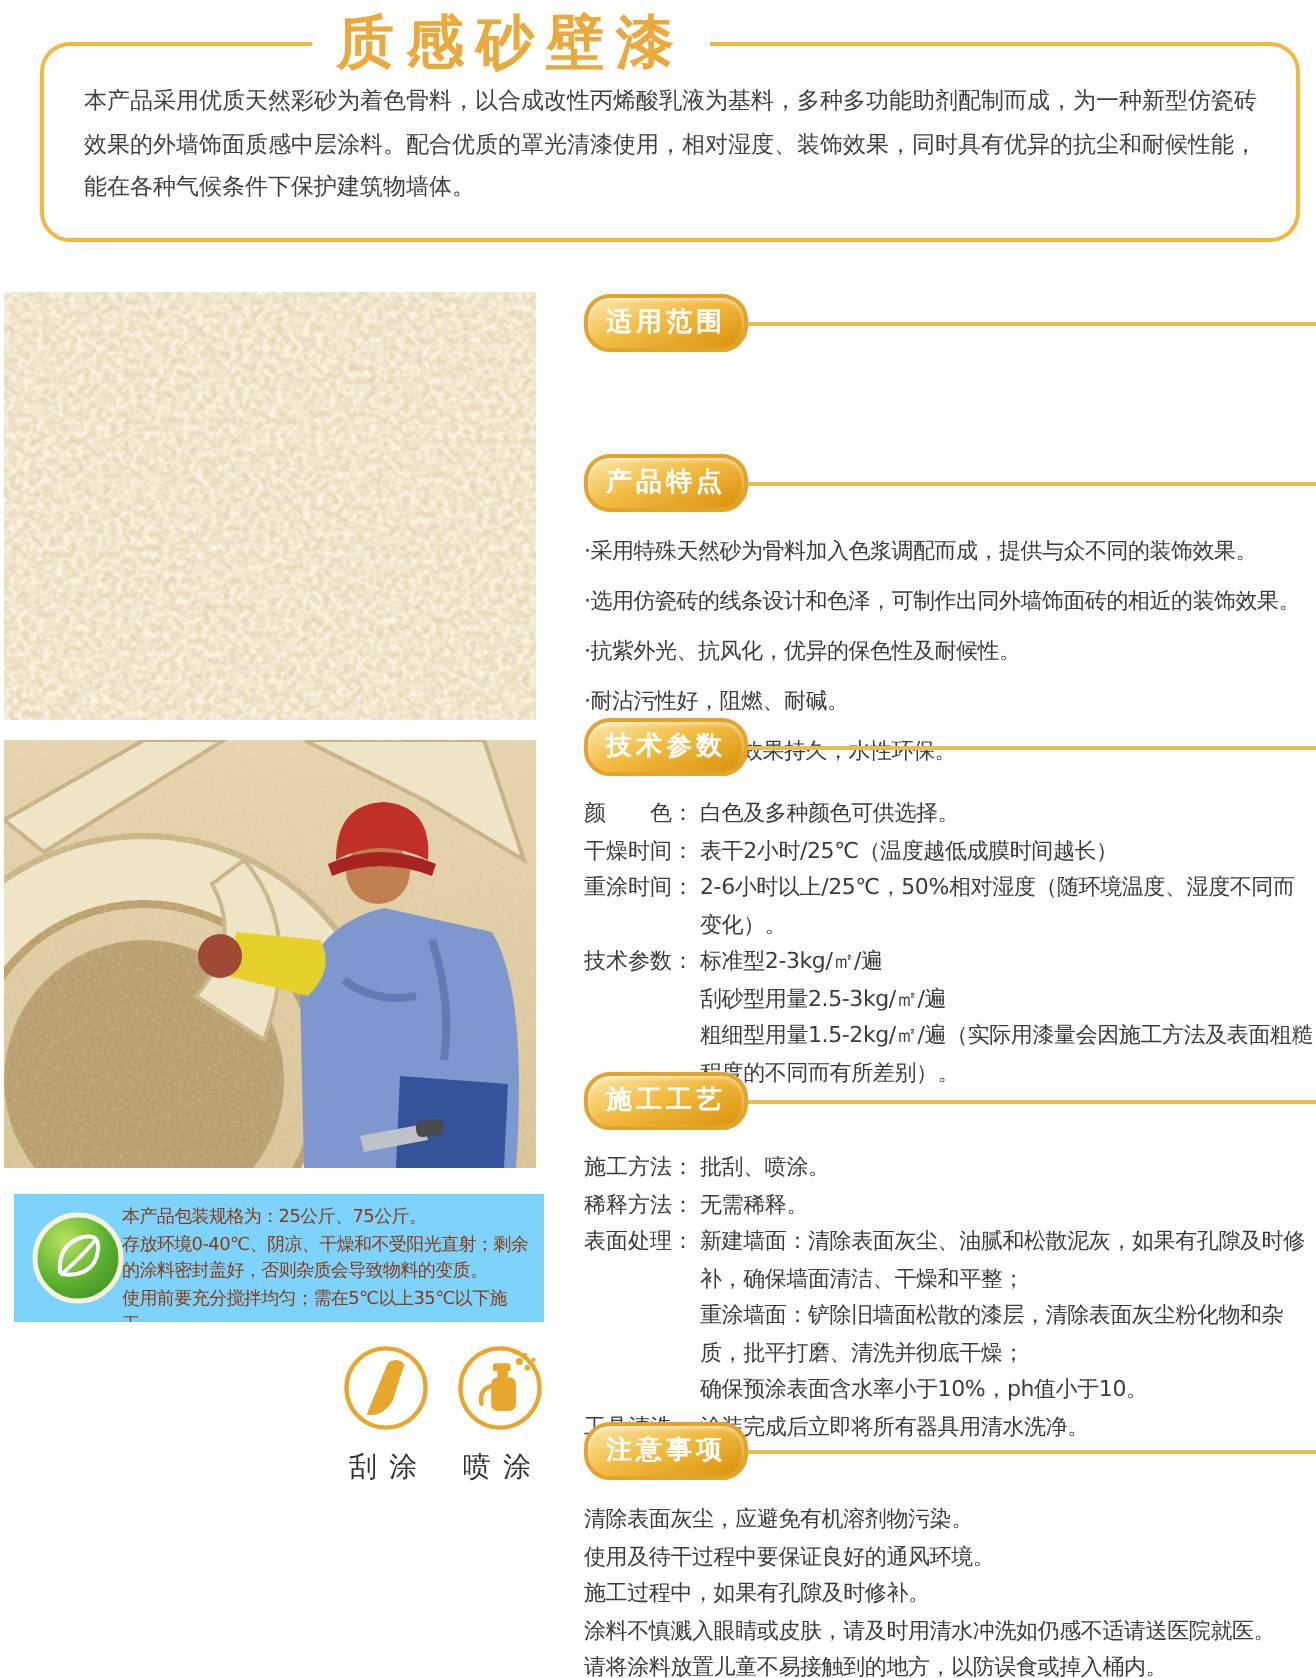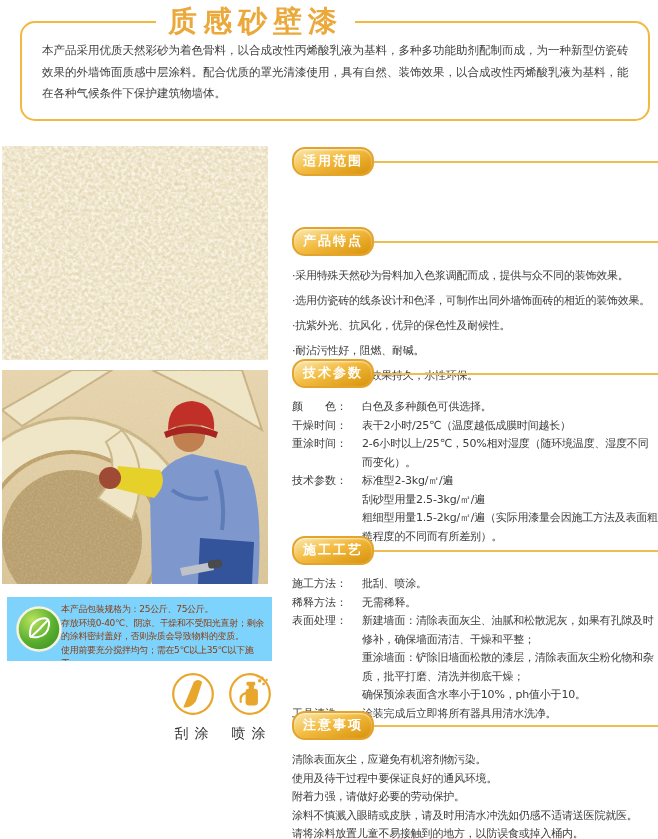--- a/index.html
+++ b/index.html
@@ -41,41 +41,41 @@
     background:linear-gradient(160deg,#FBE9AF 0%,#F3BC42 45%,#D89108 100%);
     color:#fff; font-weight:bold; font-size:13px; letter-spacing:2px;
     box-shadow:inset 0 1px 2px rgba(255,255,255,.65); white-space:nowrap; }
   .sec-rule { flex:1 1 auto; height:2px; background:#EDBE4F; }
   .sec-body { margin-top:10px; font-size:11px; line-height:19px; color:#3b3b3b; }
 
   .bullets { margin-top:7px; }
   .bullet { font-size:11px; line-height:25px; letter-spacing:-0.25px; white-space:nowrap; }
 
   .kv-rows { margin-top:10px; }
-  .kv { display:flex; font-size:11px; line-height:18.5px;gap:12px; }
+  .kv { display:flex; font-size:11px; line-height:18.5px; }
   .kv .k { flex:0 0 58px; white-space:nowrap; }
   .kv .v { flex:1; white-space:pre-line; letter-spacing:-0.2px; }
 
   .note-lines { margin-top:11px; }
   .note-line { font-size:11px; line-height:18.5px; white-space:nowrap; letter-spacing:-0.2px; }
 
   .sec-scope    { top:147px; }
   .sec-features { top:227px; }
   .sec-specs    { top:359px; }
   .sec-process  { top:536px; }
   .sec-notes    { top:711px; }
 </style>
 </head>
 <body>
 
 <div class="page">
 
   <div class="intro-box"></div>
   <div class="page-title">质感砂壁漆</div>
-  <div class="intro-text">本产品采用优质天然彩砂为着色骨料，以合成改性丙烯酸乳液为基料，多种多功能助剂配制而成，为一种新型仿瓷砖效果的外墙饰面质感中层涂料。配合优质的罩光清漆使用，具有自然、装饰效果，以合成改性丙烯酸乳液为基料，能在各种气候条件下保护建筑物墙体。</div>
+  <div class="intro-text">本产品采用优质天然彩砂为着色骨料，以合成改性丙烯酸乳液为基料，多种多功能助剂配制而成，为一种新型仿瓷砖效果的外墙饰面质感中层涂料。配合优质的罩光清漆使用，相对湿度、装饰效果，同时具有优异的抗尘和耐候性能，能在各种气候条件下保护建筑物墙体。</div>
 
   <div class="photo photo-texture">
     <svg width="266" height="214" viewBox="0 0 266 214">
       <defs>
         <filter id="sandLight" x="0" y="0" width="100%" height="100%">
           <feTurbulence type="fractalNoise" baseFrequency="0.30" numOctaves="3" seed="7"></feTurbulence>
           <feColorMatrix type="matrix" values="0 0 0 0 0.97  0 0 0 0 0.93  0 0 0 0 0.82  2.2 0 0 0 -0.7"></feColorMatrix>
         </filter>
         <filter id="sandDark" x="0" y="0" width="100%" height="100%">
           <feTurbulence type="fractalNoise" baseFrequency="0.22" numOctaves="4" seed="19"></feTurbulence>
@@ -265,19 +265,19 @@
 
   <div class="sec sec-notes">
     <div class="sec-head">
       <span class="badge">注意事项</span>
       <span class="sec-rule"></span>
     </div>
     <div class="note-lines">
 
     <div class="note-line">清除表面灰尘，应避免有机溶剂物污染。</div>
         <div class="note-line">使用及待干过程中要保证良好的通风环境。</div>
-        <div class="note-line">附着力强，请做好必要的劳动保护。</div>
+        <div class="note-line">施工过程中，如果有孔隙及时修补。</div>
         <div class="note-line">涂料不慎溅入眼睛或皮肤，请及时用清水冲洗如仍感不适请送医院就医。</div>
         <div class="note-line">请将涂料放置儿童不易接触到的地方，以防误食或掉入桶内。</div>
       </div>
   </div>
 
 </div>
 
 </body></html>

